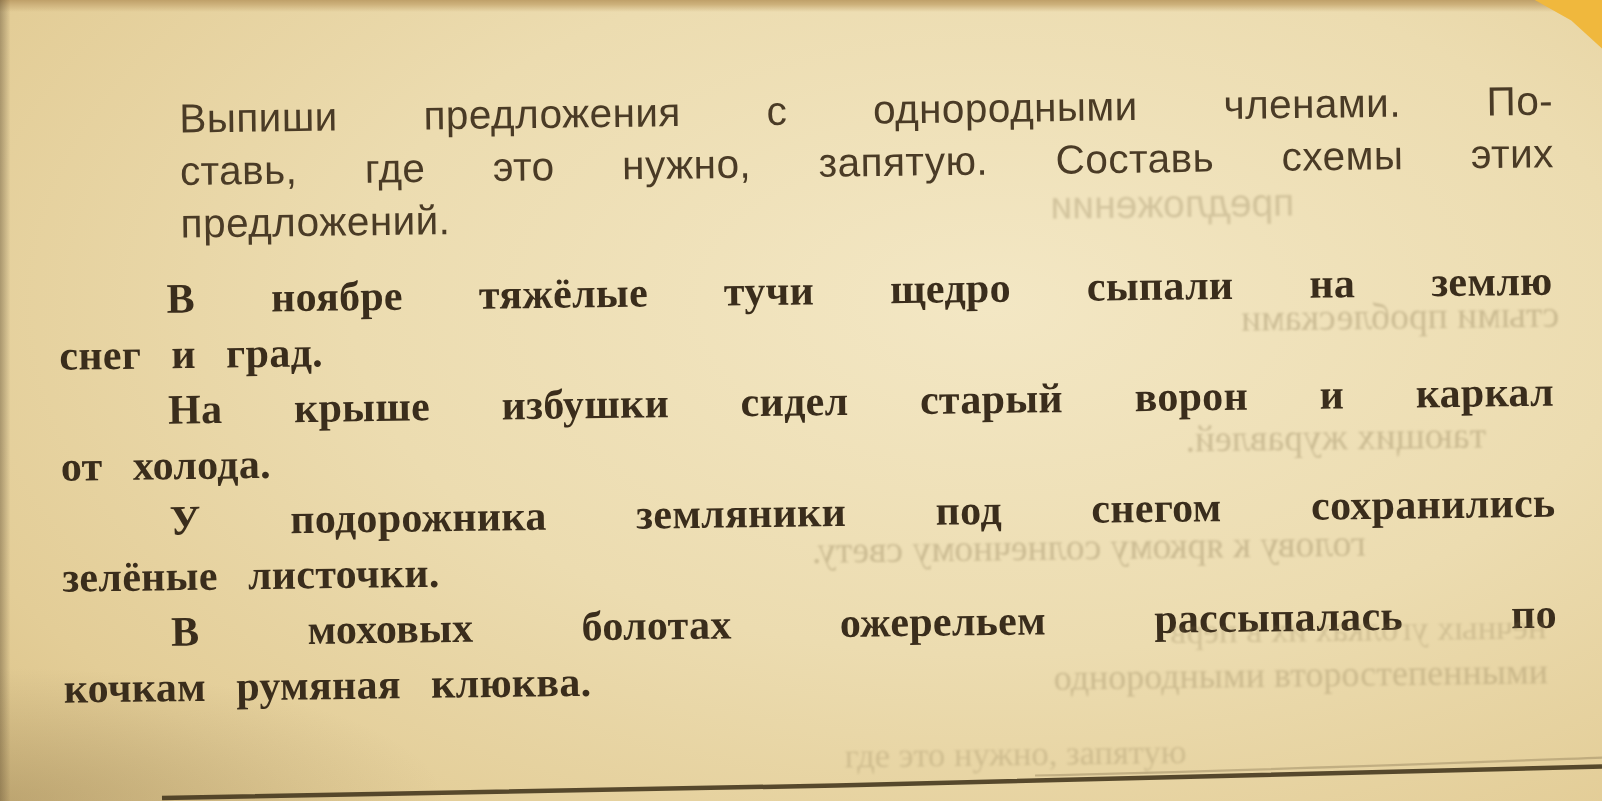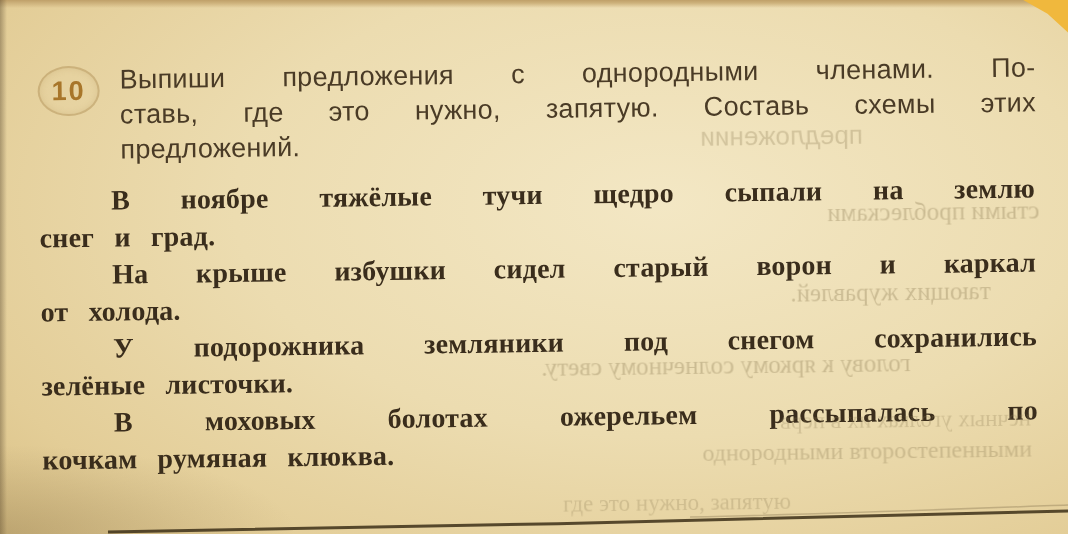--- a/index.html
+++ b/index.html
@@ -75,23 +75,20 @@
 
 <div class="photo">
 
   <div class="top-shade"></div>
   <div class="left-shade"></div>
   <div class="bl-shade"></div>
   <div class="corner"></div>
 
   <div class="content">
 
-    <div class="badge">
-      <span>10</span>
-    </div>
 
     <div class="instruction">
       <span class="iline just">Выпиши предложения с однородными членами. По-</span>
       <span class="iline just">ставь, где это нужно, запятую. Составь схемы этих</span>
       <span class="iline">предложений.</span>
     </div>
 
     <div class="bodytext">
       <p class="para">
         <span class="bline first just">В ноябре тяжёлые тучи щедро сыпали на землю</span>

